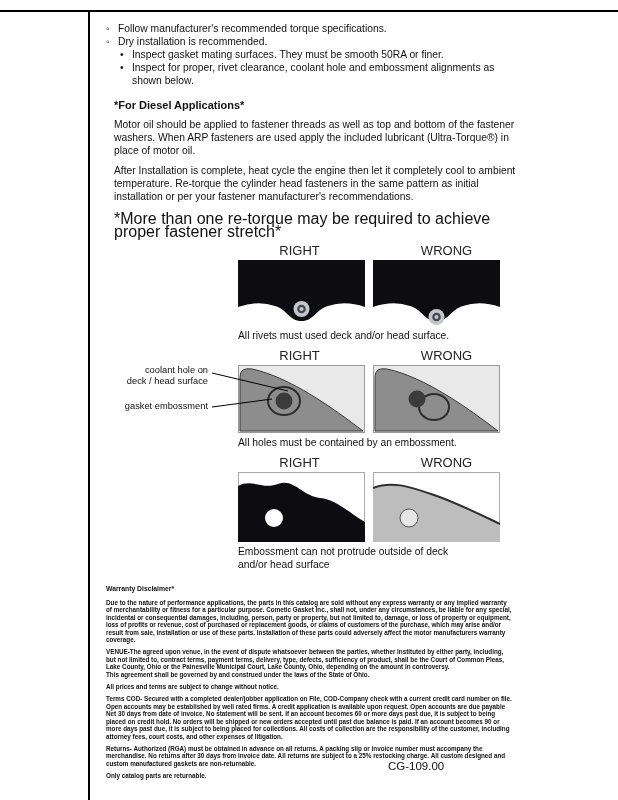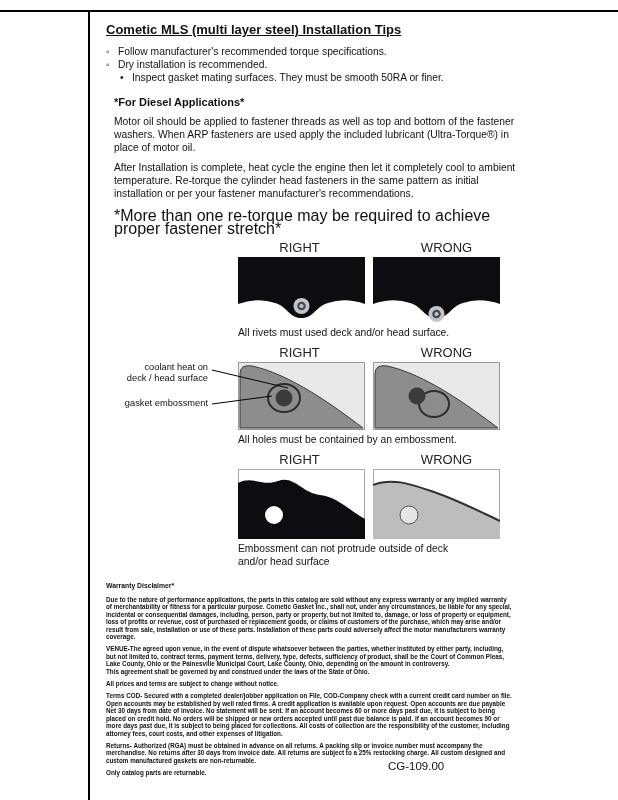--- a/index.html
+++ b/index.html
@@ -46,26 +46,26 @@
   .footer { position:absolute; left:388px; top:760px; font-size:11.5px; }
 </style>
 </head>
 <body>
 
 <div class="page">
   <div class="rule-top"></div>
   <div class="rule-left"></div>
 
   <div class="content">
-    <div class="title">Cometic MLS (multi layer steel) Installation Tips</div>
 
     <div>
       <div class="bullet">Follow manufacturer's recommended torque specifications.</div>
       <div class="bullet">Dry installation is recommended.</div>
       <div class="sub-bullet">Inspect gasket mating surfaces.  They must be smooth 50RA or finer.</div>
+      <div class="sub-bullet">Inspect for proper, rivet clearance, coolant hole and embossment alignments as shown below.</div>
     </div>
 
     <div class="diesel-heading">*For Diesel Applications*</div>
     <p class="para">Motor oil should be applied to fastener threads as well as top and bottom of the fastener washers. When ARP fasteners are used apply the included lubricant (Ultra-Torque®) in place of motor oil.</p>
     <p class="para">After Installation is complete, heat cycle the engine then let it completely cool to ambient temperature. Re-torque the cylinder head fasteners in the same pattern as initial installation or per your fastener manufacturer's recommendations.</p>
     <p class="note">*More than one re-torque may be required to achieve proper fastener stretch*</p>
 
     <div class="diagrams">
 
       <div class="diagram-row">
@@ -88,21 +88,21 @@
               <path d="M0,66 L0,47 Q20,40 37,46 C50,50 51,61 63.5,61 C76,61 77,50 90,46 Q107,40 127,47 L127,66 Z" fill="#ffffff"></path>
               <circle cx="63.5" cy="57" r="8" fill="#c2c6cb"></circle>
               <circle cx="63.5" cy="57" r="3.2" fill="none" stroke="#43484e" stroke-width="2.2"></circle>
             </svg>
           </div>
         </div>
         <div class="caption">All rivets must used deck and/or head surface.</div>
       </div>
 
       <div class="diagram-row row2">
-        <div class="ann ann1">coolant heat on
+        <div class="ann ann1">coolant hole on
 deck / head surface</div>
         <div class="ann ann2">gasket embossment</div>
         <svg class="ann-lines" viewBox="0 0 92 60">
           <line x1="2" y1="8" x2="78" y2="26" stroke="#000" stroke-width="1"></line>
           <line x1="2" y1="42" x2="62" y2="34" stroke="#000" stroke-width="1"></line>
         </svg>
         <div class="labels">
           <span>RIGHT</span>
           <span>WRONG</span>
         </div>

